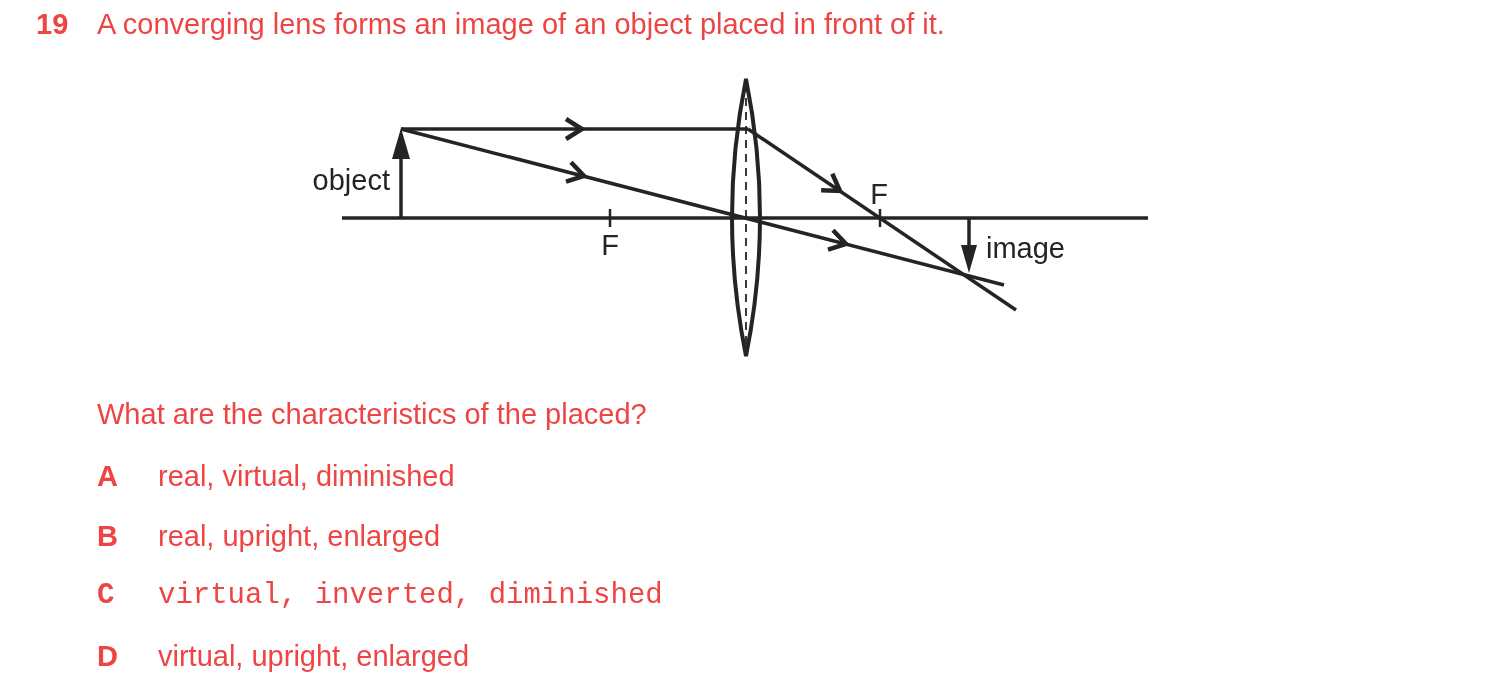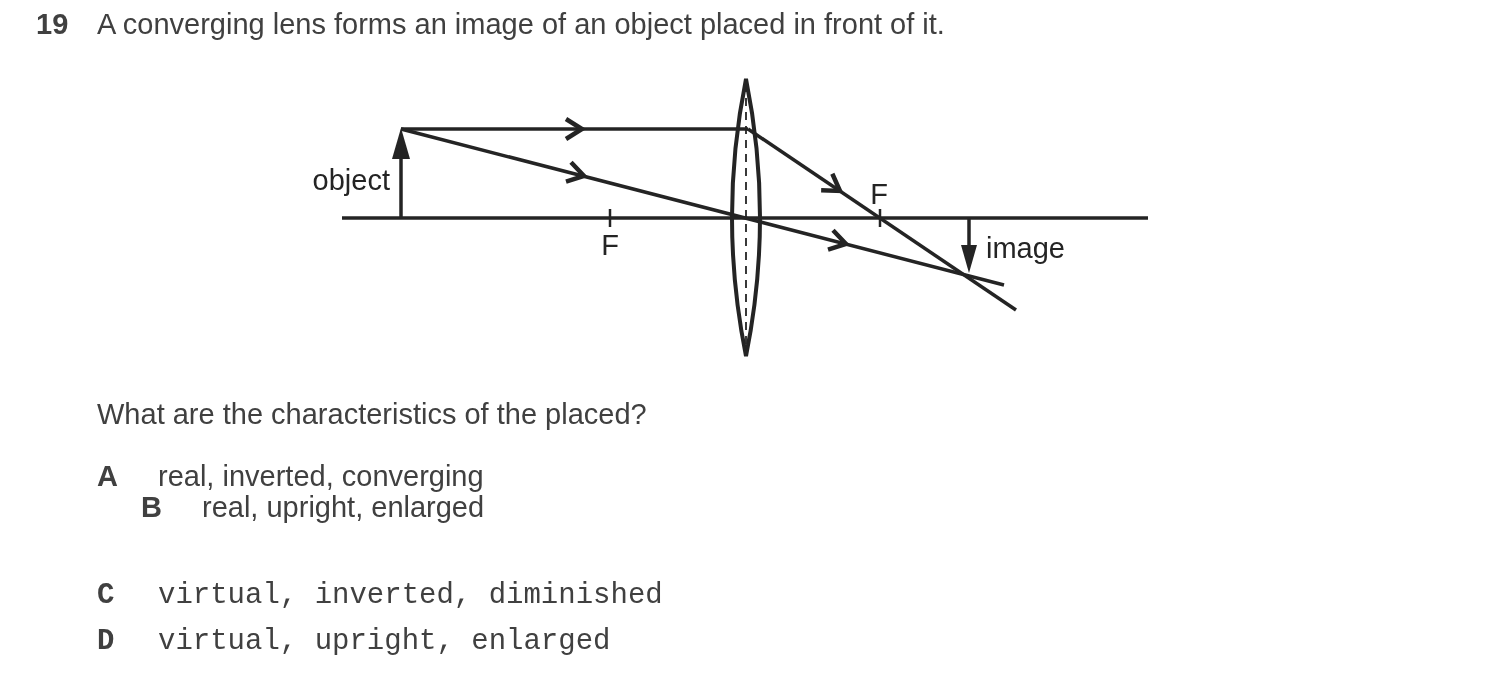--- a/index.html
+++ b/index.html
@@ -11,39 +11,39 @@
     background: #ffffff;
     font-family: "Liberation Sans", sans-serif;
     color: #1f1f1f;
     overflow: hidden;
   }
   .textline {
     position: absolute;
     font-size: 29px;
     line-height: 1.2;
     white-space: nowrap;
-    color: #404040;
+    color: #ef4444;
   }
   .title-row { left: 36px; top: 7px; }
   .q-num {
     display: inline-block;
     width: 61px;
     font-weight: bold;
   }
   .prompt-row { left: 97px; top: 397px; }
   .option-row { left: 97px; }
   .opt-letter {
     display: inline-block;
     width: 61px;
     font-weight: bold;
   }
   .opt-a { top: 459px; }
-  .opt-b { top: 490px; margin-left: 44px; }
+  .opt-b { top: 519px; }
   .opt-c { top: 579px; font-family: Liberation Mono, monospace; }
-  .opt-d { top: 625px; font-family: Liberation Mono, monospace; }
+  .opt-d { top: 639px; }
   .diagram-svg {
     position: absolute;
     left: 0;
     top: 0;
     width: 1500px;
     height: 689px;
   }
   .diagram-svg text {
     font-family: "Liberation Sans", sans-serif;
     font-size: 29px;
@@ -91,21 +91,21 @@
 
     <text x="390" y="190" text-anchor="end">object</text>
     <text x="610" y="255" text-anchor="middle">F</text>
     <text x="879" y="204" text-anchor="middle">F</text>
     <text x="986" y="258" text-anchor="start">image</text>
   </svg>
 
   <div class="textline prompt-row">What are the characteristics of the placed?</div>
 
   <div class="textline option-row opt-a">
-    <span class="opt-letter">A</span><span>real, inverted, converging</span>
+    <span class="opt-letter">A</span><span>real, virtual, diminished</span>
   </div>
   <div class="textline option-row opt-b">
     <span class="opt-letter">B</span><span>real, upright, enlarged</span>
   </div>
   <div class="textline option-row opt-c">
     <span class="opt-letter">C</span><span>virtual, inverted, diminished</span>
   </div>
   <div class="textline option-row opt-d">
     <span class="opt-letter">D</span><span>virtual, upright, enlarged</span>
   </div>

